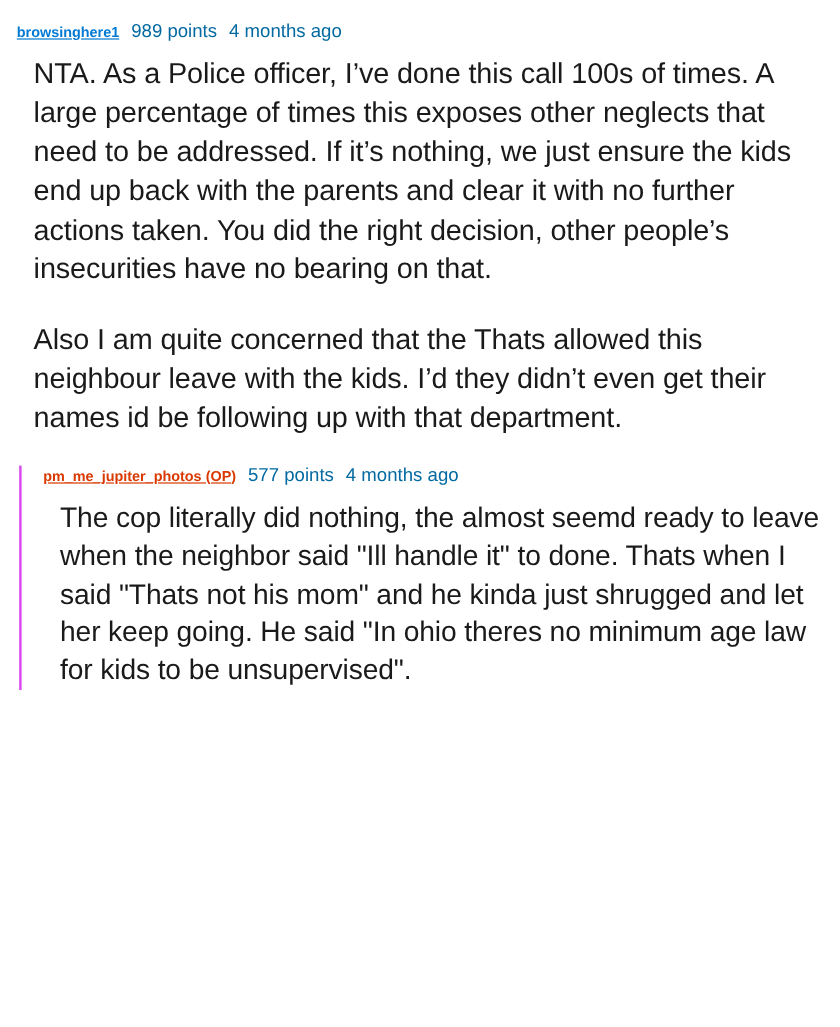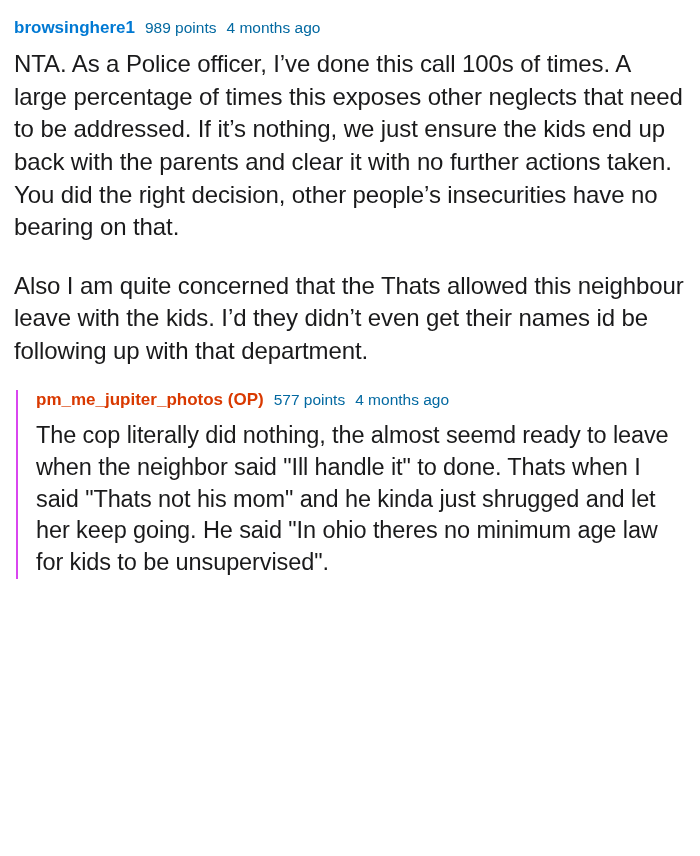--- a/index.html
+++ b/index.html
@@ -21,37 +21,38 @@
   .comment-header {
     display: flex;
     align-items: baseline;
     gap: 10px;
     margin-bottom: 10px;
     white-space: nowrap;
   }
   .author {
     color: #0079d3;
     font-weight: bold;
-    font-size: 17px;
+    font-size: 12px;
+    text-decoration: underline;
   }
   .author.op {
     color: #d93900;
   }
   .meta {
     color: #0369a1;
     font-size: 15.5px;
   }
   .body-text {
     font-size: 24px;
     line-height: 1.36;
     color: #1a1a1b;
     letter-spacing: -0.1px;
   }
   .body-text p {
-    margin: 0 0 26px 0;
+    margin: 0 0 26px 14px;
   }
   .body-text p:last-child {
     margin-bottom: 0;
   }
   .reply {
     margin-top: 22px;
     padding-left: 18px;
     border-left: 2px solid #d946ef;
     margin-left: 2px;
   }

